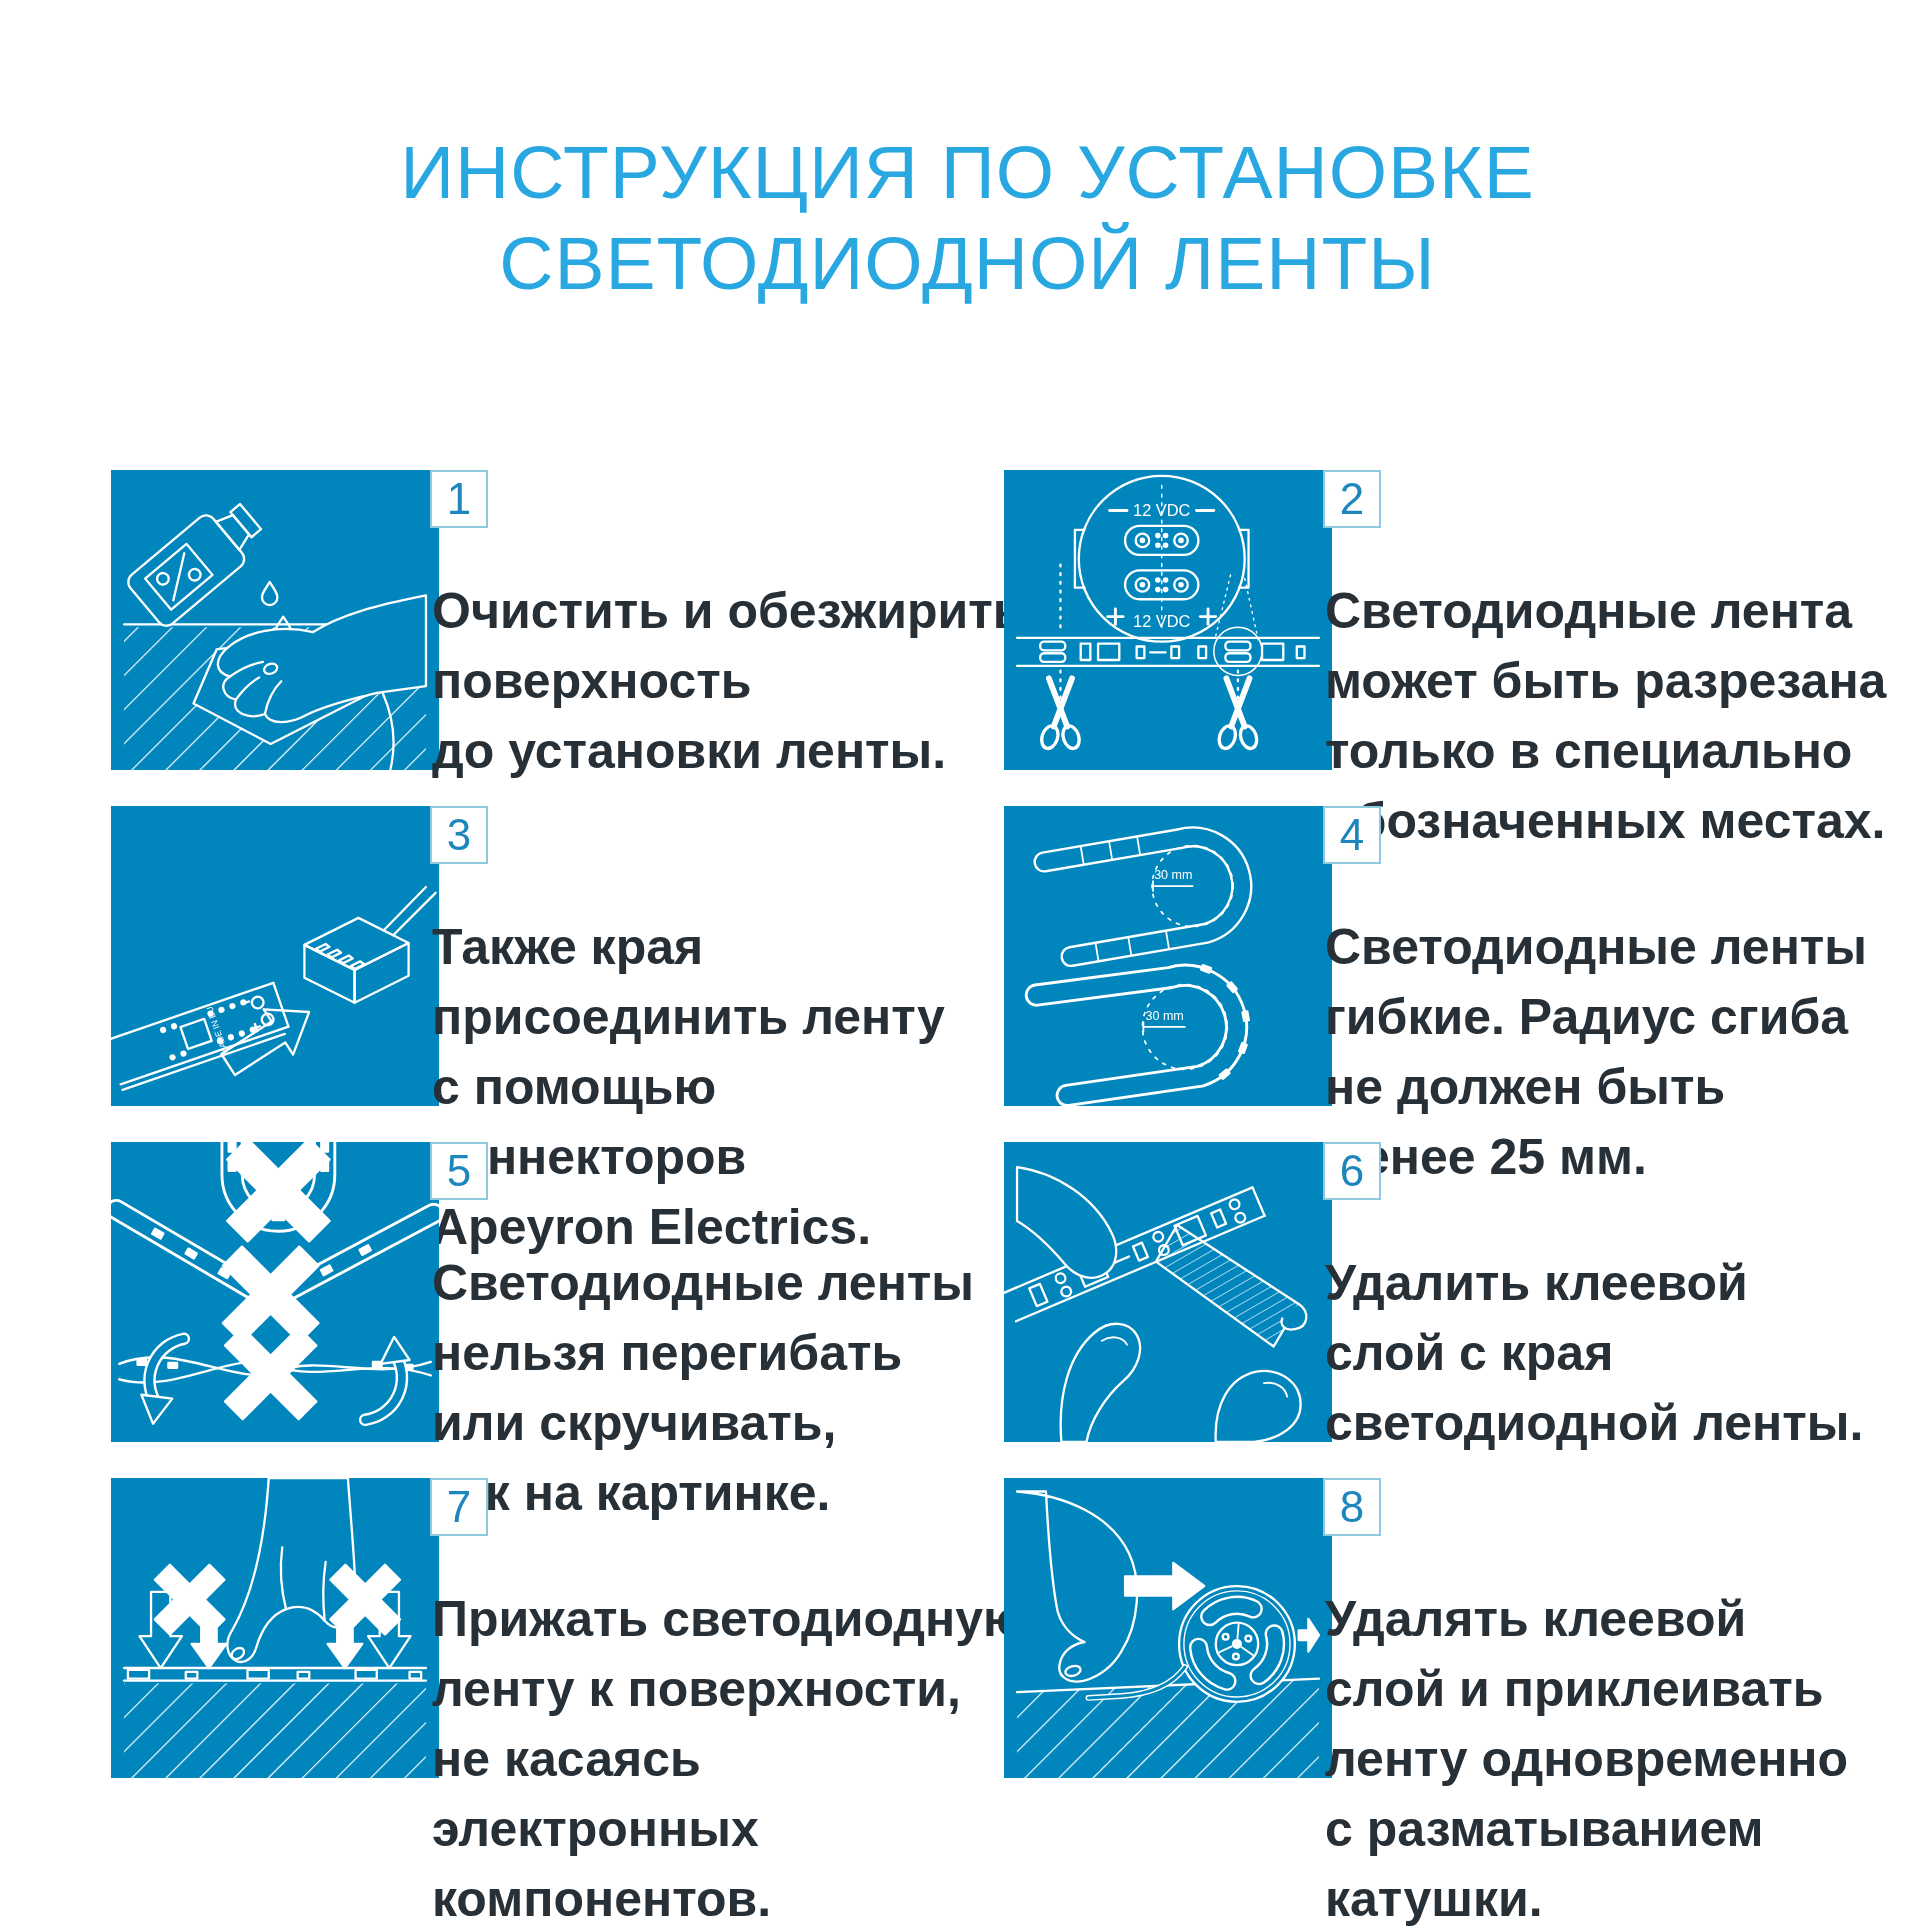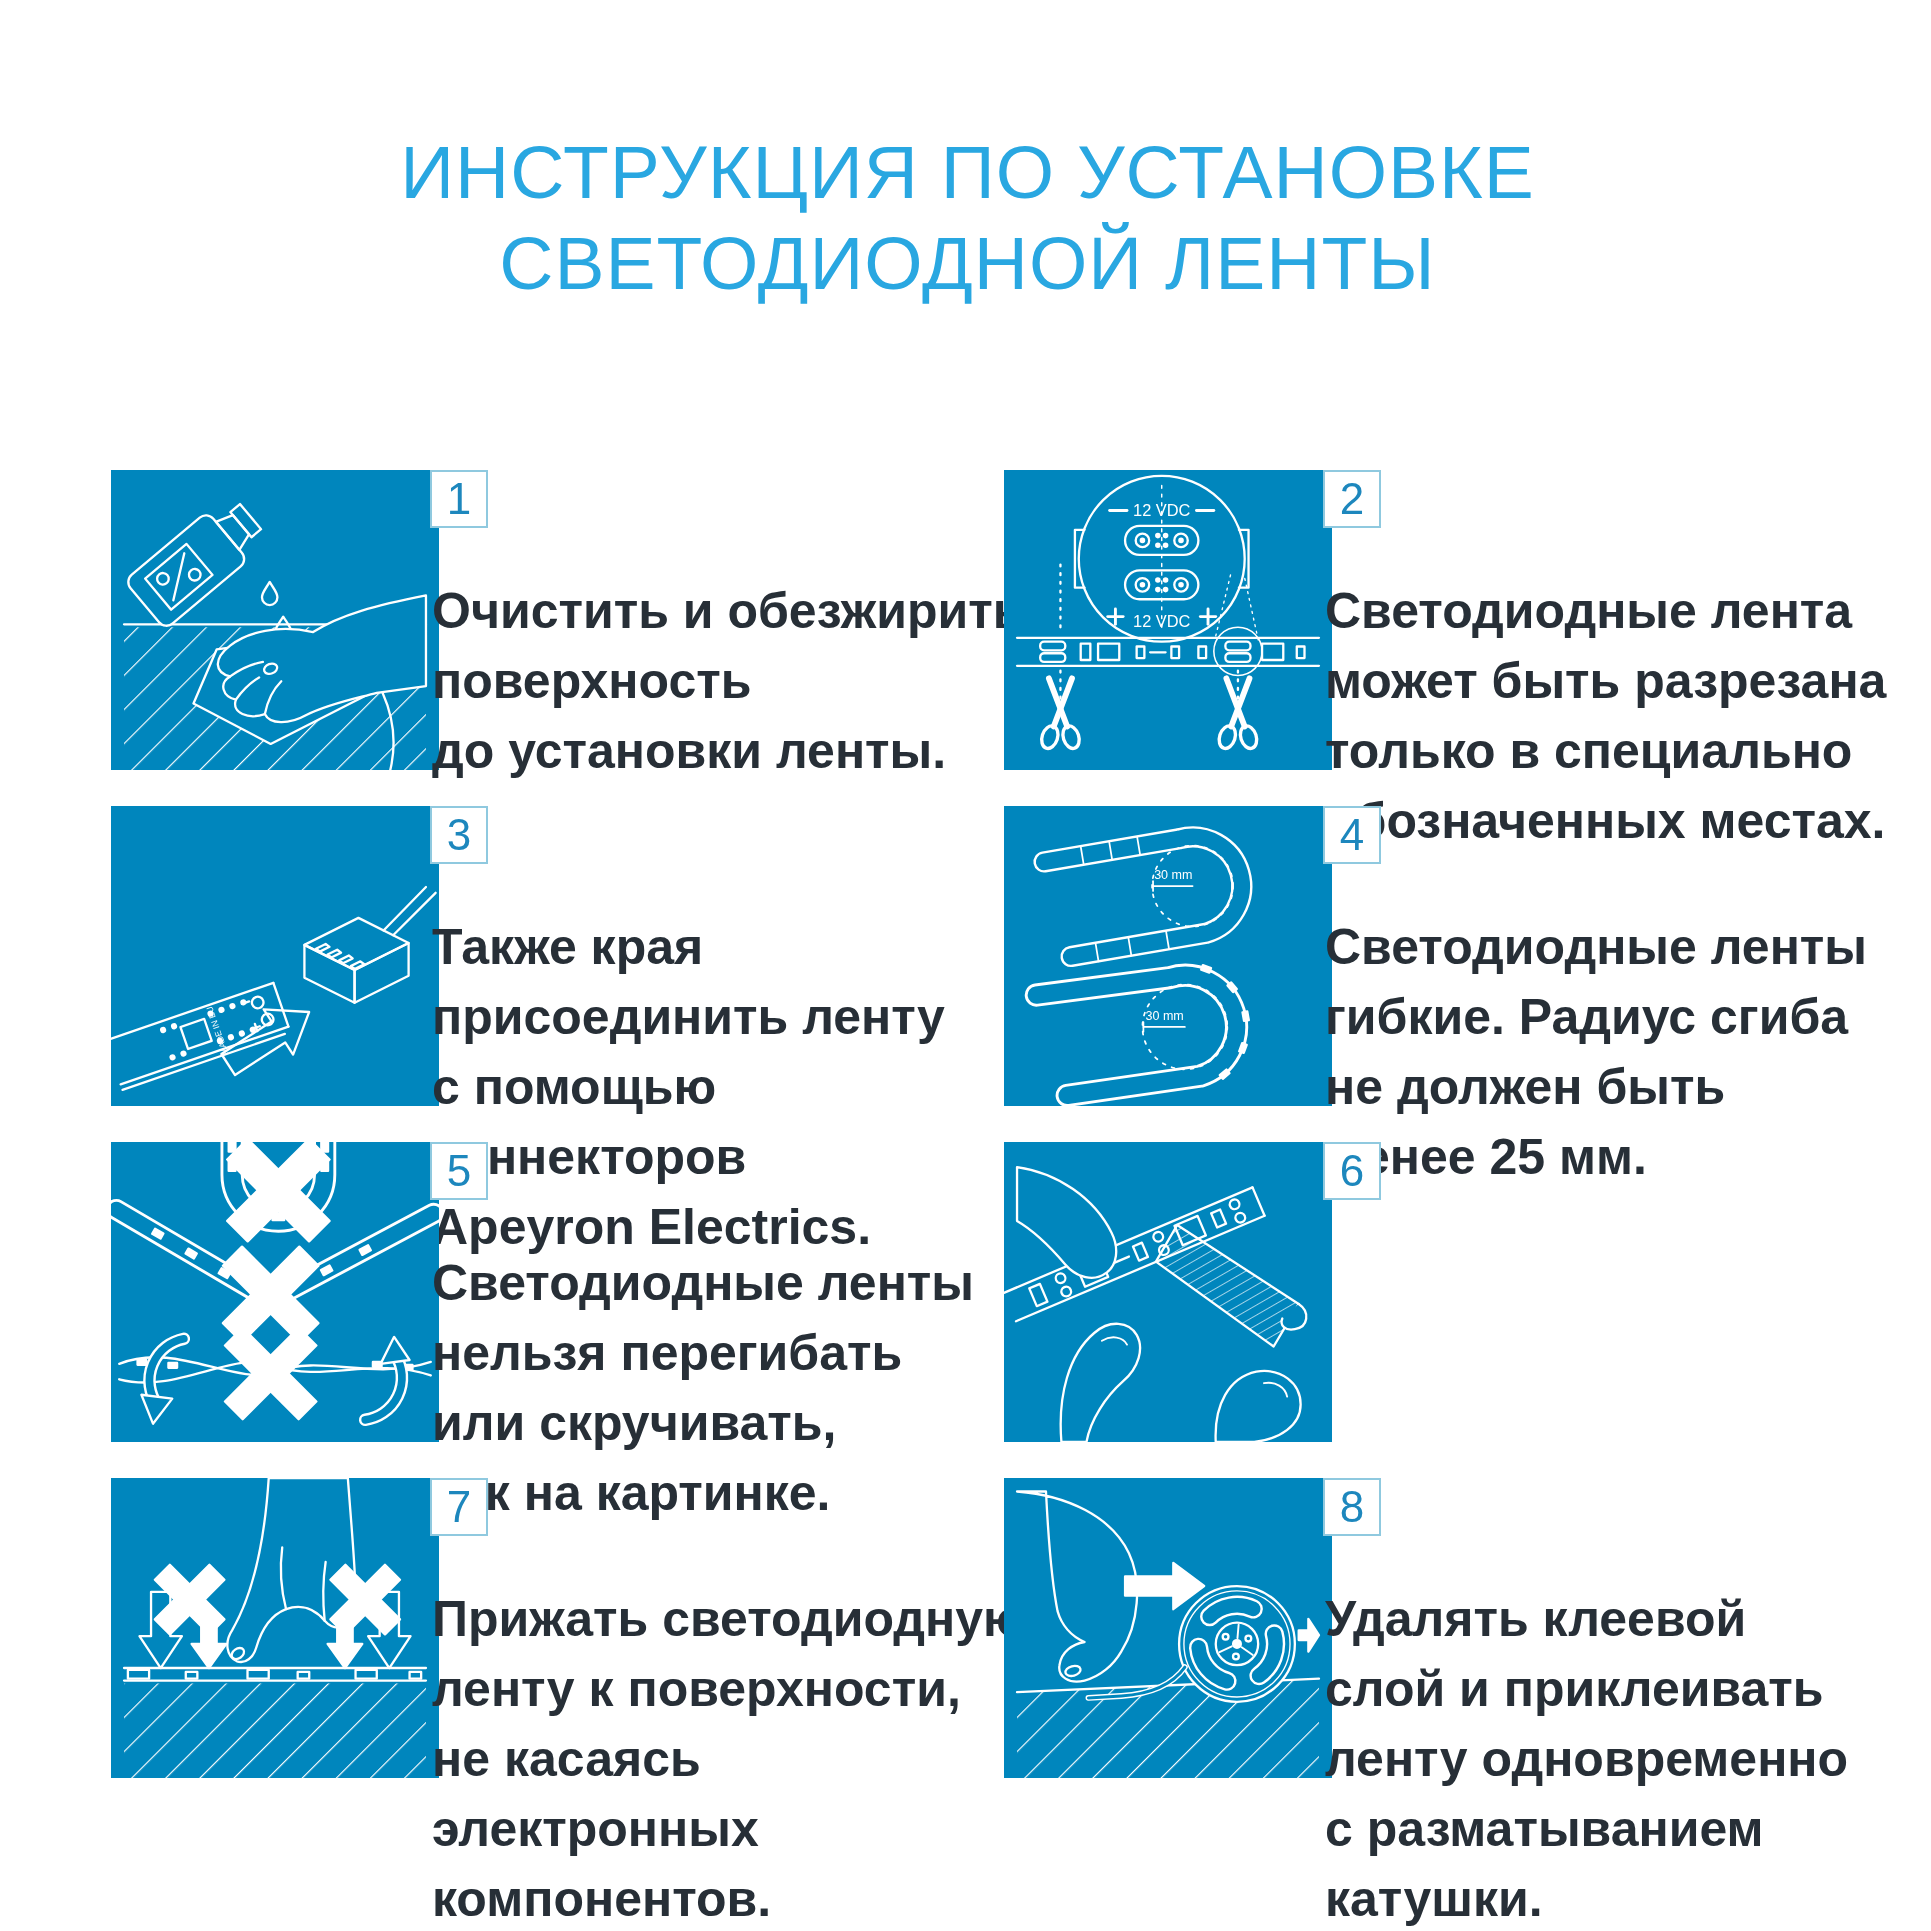--- a/index.html
+++ b/index.html
@@ -331,20 +331,23 @@
           <path d="M292,168 C304,176 302,192 288,194 C278,196 272,190 275,183" fill="#0086bd"></path>
           <path d="M0,26 C42,32 80,58 98,94 C106,110 104,128 92,136 C80,145 62,141 50,127 C32,106 14,90 0,82 Z" fill="#0086bd"></path>
           <path d="M46,311 C42,262 54,220 80,198 C96,184 116,186 124,200 C132,214 126,234 110,248 C92,264 76,288 72,311 Z" fill="#0086bd"></path>
           <path d="M88,206 C98,200 110,202 114,210" stroke-width="2"></path>
         </g>
       </svg>
     </div>
     <div class="badge">
         <span>6</span>
       </div>
+    <p class="desc">Удалить клеевой
+слой с края
+светодиодной ленты.</p>
   </section>
 
   <section class="step col-l row4">
     <div class="art">
       <svg viewBox="0 0 313 311">
         <defs>
           <pattern id="p-h7" width="25" height="25" patternUnits="userSpaceOnUse" patternTransform="rotate(45)">
             <line x1="0" y1="0" x2="0" y2="25" stroke="#fff" stroke-width="2.4"></line>
           </pattern>
         </defs>

